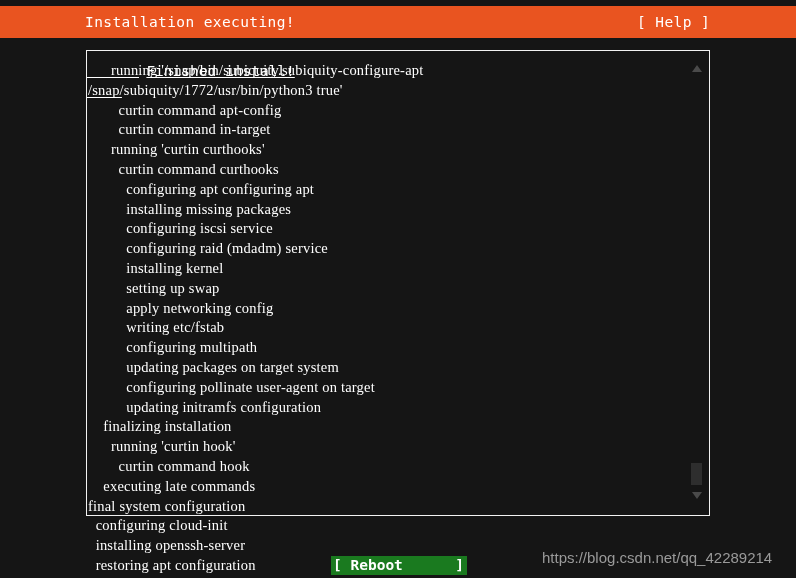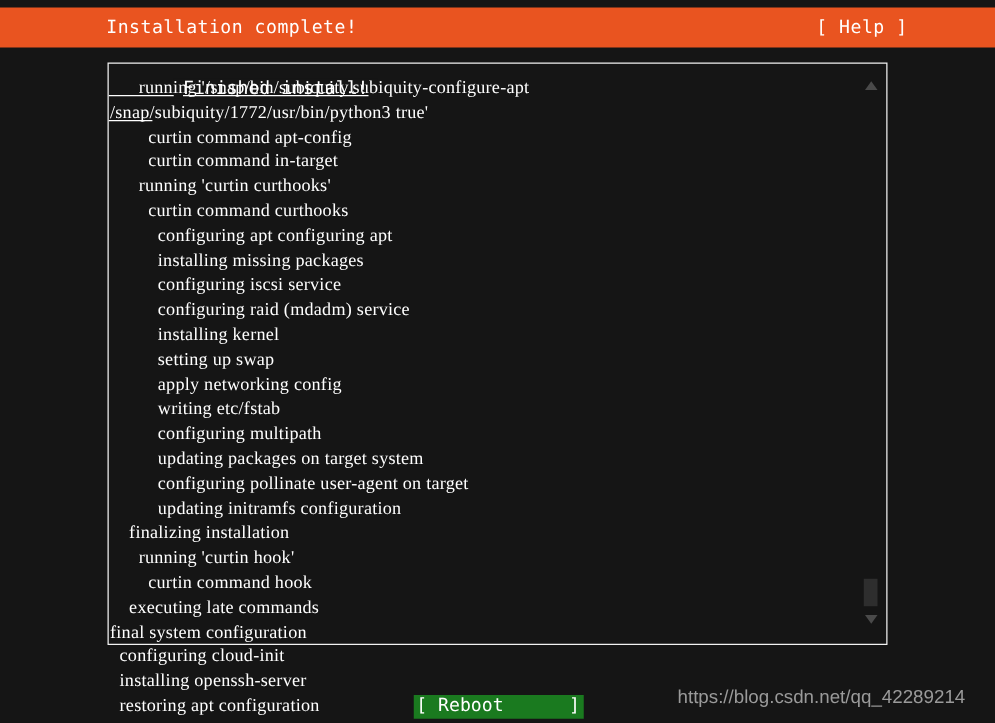--- a/index.html
+++ b/index.html
@@ -30,21 +30,21 @@
     left: 85px;
     top: 12px;
     font-size: 14.5px;
     line-height: 20px;
     letter-spacing: 0.4px;
     color: #ffffff;
     white-space: pre;
   }
   #header-help {
     position: absolute;
-    left: 653px;
+    left: 637px;
     top: 12px;
     font-size: 14.5px;
     line-height: 20px;
     letter-spacing: 0.4px;
     color: #ffffff;
     white-space: pre;
     cursor: pointer;
   }
 
   
@@ -143,20 +143,21 @@
     top: 556px;
     width: 136px;
     height: 19px;
     background: #1a7a1f;
     color: #ffffff;
     font-size: 14.5px;
     line-height: 19px;
     white-space: pre;
     cursor: pointer;
     box-sizing: border-box;
+    font-weight: bold;
   }
   #btn-reboot .rb-left { position: absolute; left: 2px; top: 0; }
   #btn-reboot .rb-right { position: absolute; right: 3px; top: 0; }
 
   
   #watermark {
     position: absolute;
     left: 542px;
     top: 548px;
     font-family: "Liberation Sans", sans-serif;
@@ -166,21 +167,21 @@
     white-space: pre;
     pointer-events: none;
   }
 </style>
 </head>
 <body>
 
 <div id="screen">
 
   <div id="header-bar"></div>
-  <div id="header-title">Installation complete!</div>
+  <div id="header-title">Installation executing!</div>
   <div id="header-help">[ Help ]</div>
 
   <div id="log-box">
     <div id="log-box-title">
       <span>Finished install!</span>
     </div>
 
     <div id="log-lines"><span class="log-line">      running '/snap/bin/subiquity.subiquity-configure-apt</span><span class="log-line">/snap/subiquity/1772/usr/bin/python3 true'</span><span class="log-line">        curtin command apt-config</span><span class="log-line">        curtin command in-target</span><span class="log-line">      running 'curtin curthooks'</span><span class="log-line">        curtin command curthooks</span><span class="log-line">          configuring apt configuring apt</span><span class="log-line">          installing missing packages</span><span class="log-line">          configuring iscsi service</span><span class="log-line">          configuring raid (mdadm) service</span><span class="log-line">          installing kernel</span><span class="log-line">          setting up swap</span><span class="log-line">          apply networking config</span><span class="log-line">          writing etc/fstab</span><span class="log-line">          configuring multipath</span><span class="log-line">          updating packages on target system</span><span class="log-line">          configuring pollinate user-agent on target</span><span class="log-line">          updating initramfs configuration</span><span class="log-line">    finalizing installation</span><span class="log-line">      running 'curtin hook'</span><span class="log-line">        curtin command hook</span><span class="log-line">    executing late commands</span><span class="log-line">final system configuration</span><span class="log-line">  configuring cloud-init</span><span class="log-line">  installing openssh-server</span><span class="log-line">  restoring apt configuration</span><span class="log-line">downloading and installing security updates</span></div>
 
     <div id="log-scrollbar">

